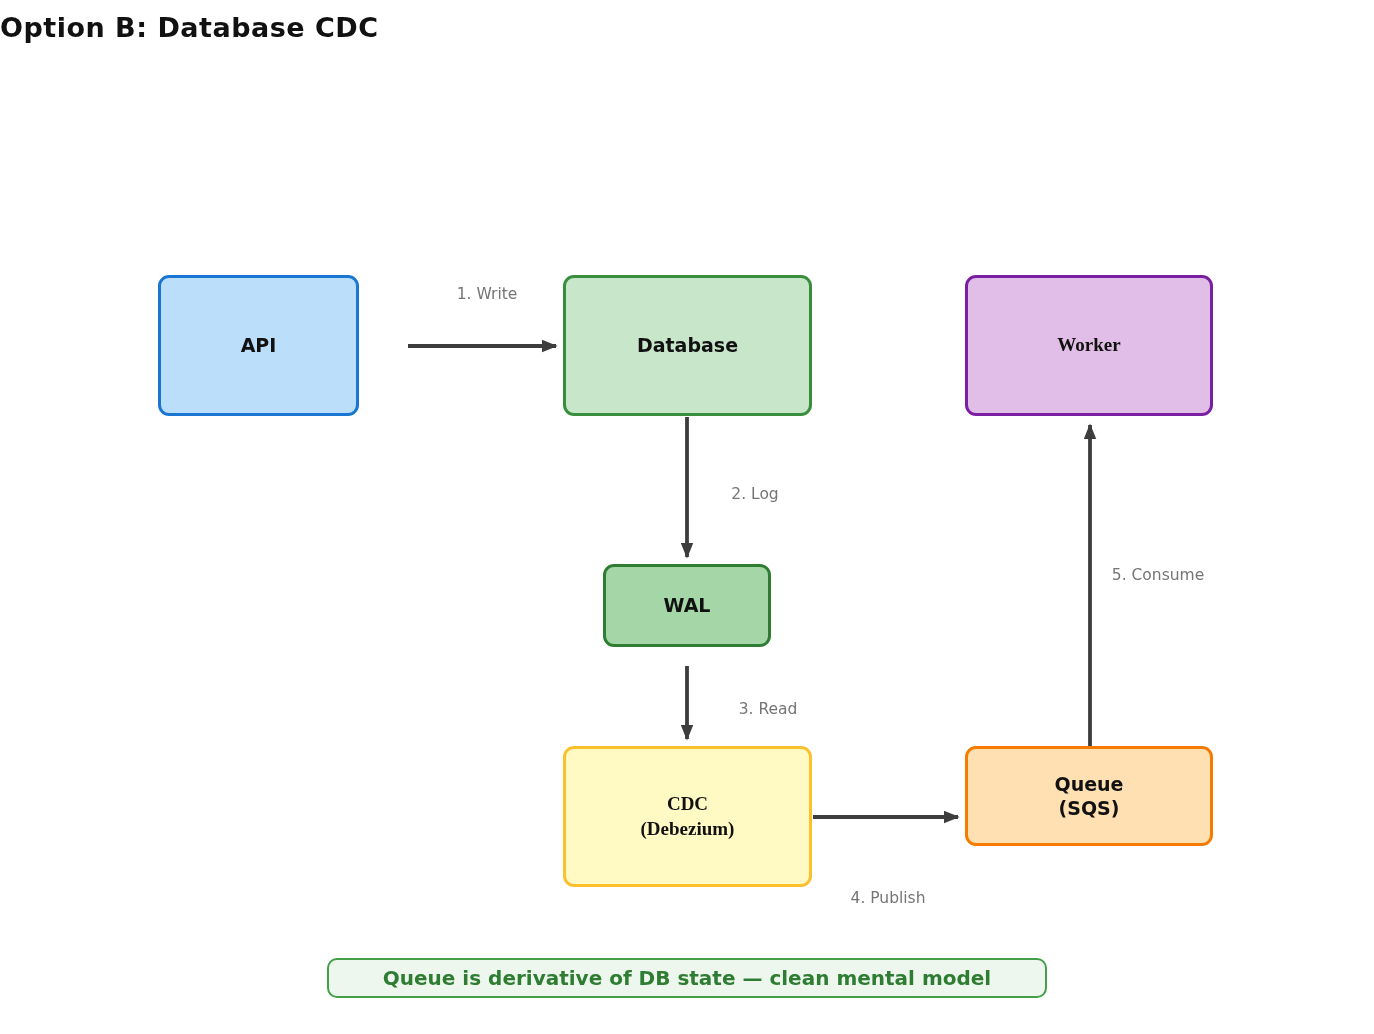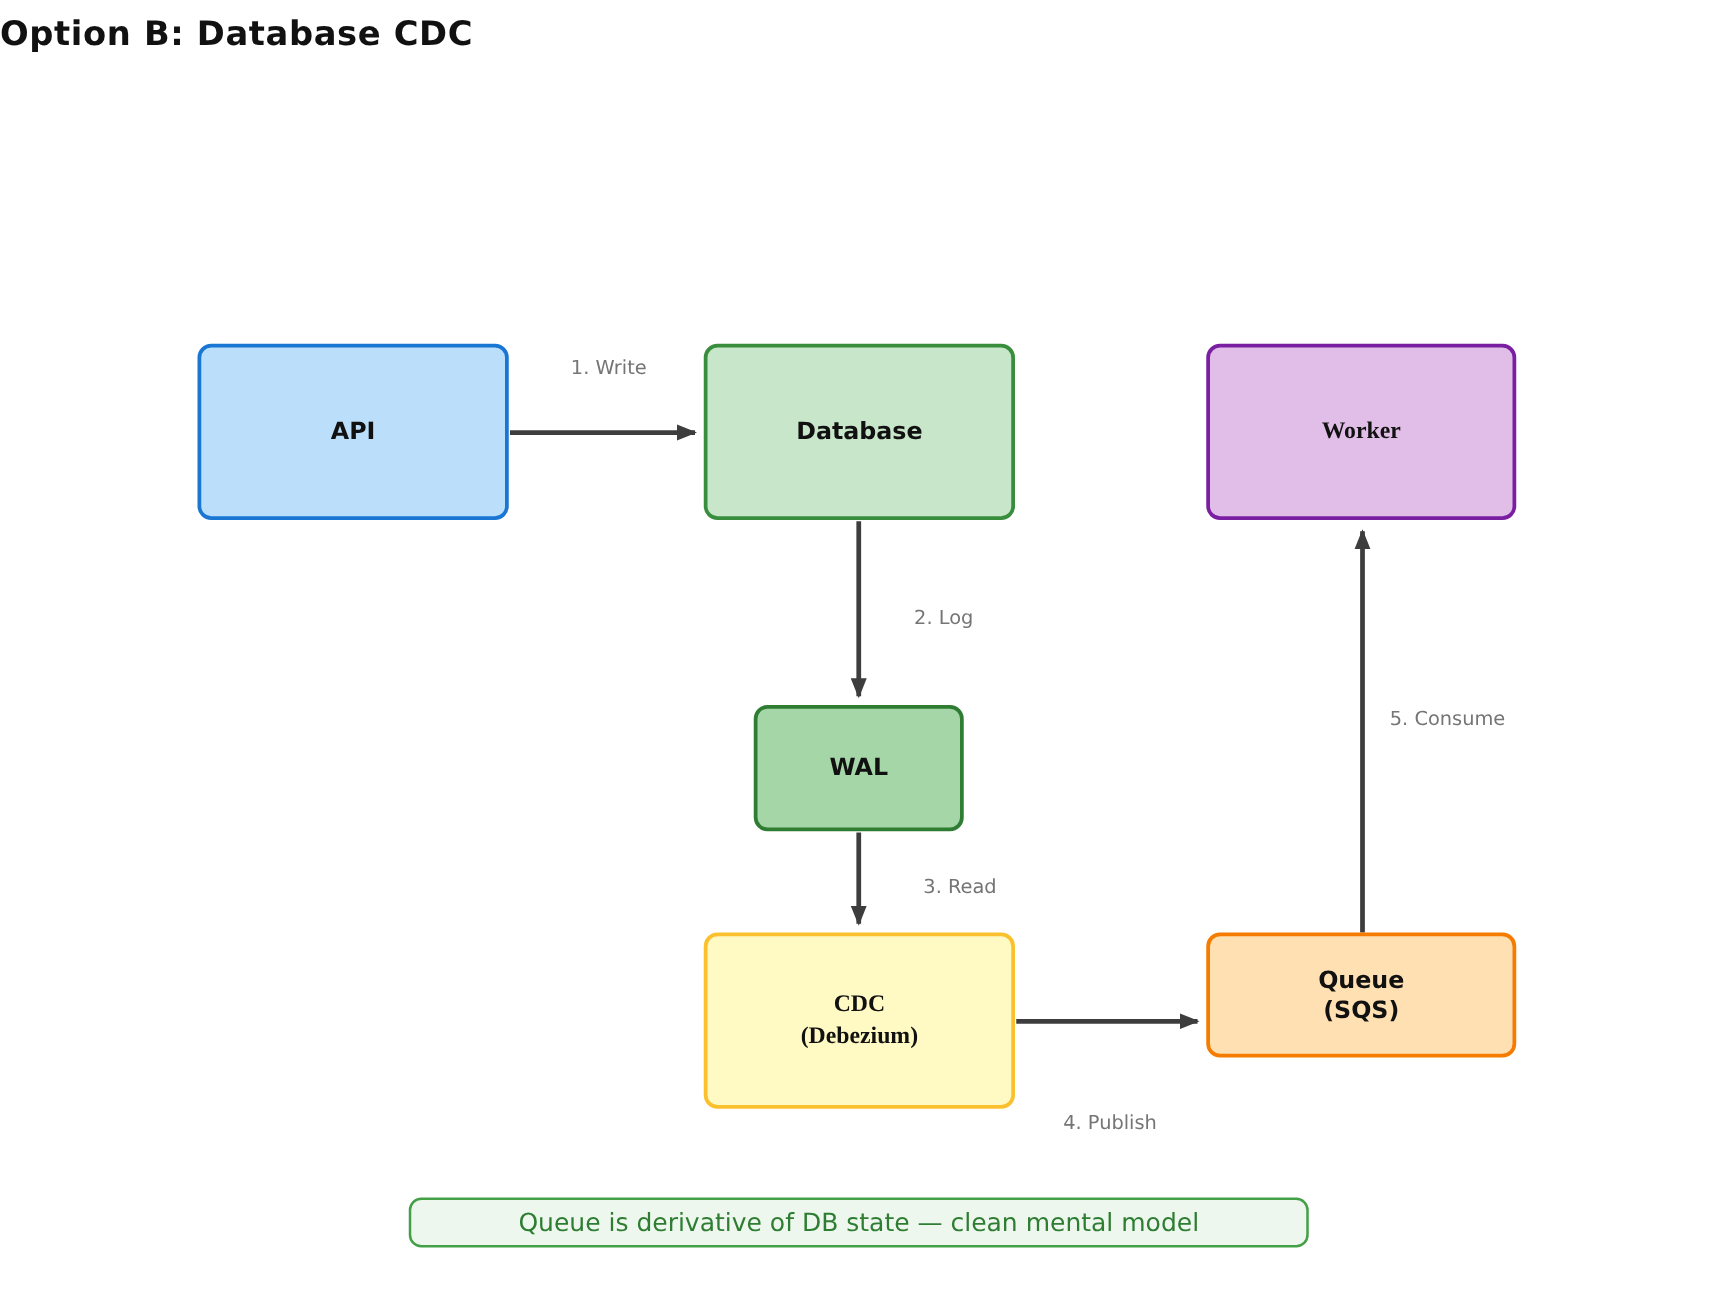--- a/index.html
+++ b/index.html
@@ -41,24 +41,24 @@
     border-radius: 11px;
     display: flex;
     flex-direction: column;
     align-items: center;
     justify-content: center;
     font-size: 19px;
     font-weight: bold;
     line-height: 1.28;
     text-align: center;
   }
-  .node-api      { left: 158px; top: 275px; width: 249px; height: 141px; }
+  .node-api      { left: 158px; top: 275px; width: 201px; height: 141px; }
   .node-database { left: 563px; top: 275px; width: 249px; height: 141px; }
   .node-worker   { left: 965px; top: 275px; width: 248px; height: 141px; }
-  .node-wal      { left: 603px; top: 564px; width: 168px; height: 101px; }
+  .node-wal      { left: 603px; top: 564px; width: 168px; height: 83px; }
   .node-cdc      { left: 563px; top: 746px; width: 249px; height: 141px; font-family: Liberation Serif, serif; }
   .node-queue    { left: 965px; top: 746px; width: 248px; height: 100px; }
   .edge-label {
     position: absolute;
     transform: translate(-50%, -50%);
     font-size: 15.5px;
     font-weight: normal;
     white-space: nowrap;
   }
   .el-1 { left: 487px;  top: 294px; }
@@ -73,21 +73,21 @@
     width: 720px;
     height: 40px;
     box-sizing: border-box;
     border-width: 2px;
     border-style: solid;
     border-radius: 10px;
     display: flex;
     align-items: center;
     justify-content: center;
     font-size: 20px;
-    font-weight: normal;
+    font-weight: bold;
     white-space: nowrap;
   }
 </style>
 </head>
 <body>
 
 <div id="canvas">
 
   <div class="diagram-title" style="color: rgb(17, 17, 17);">Option B: Database CDC</div>
 

